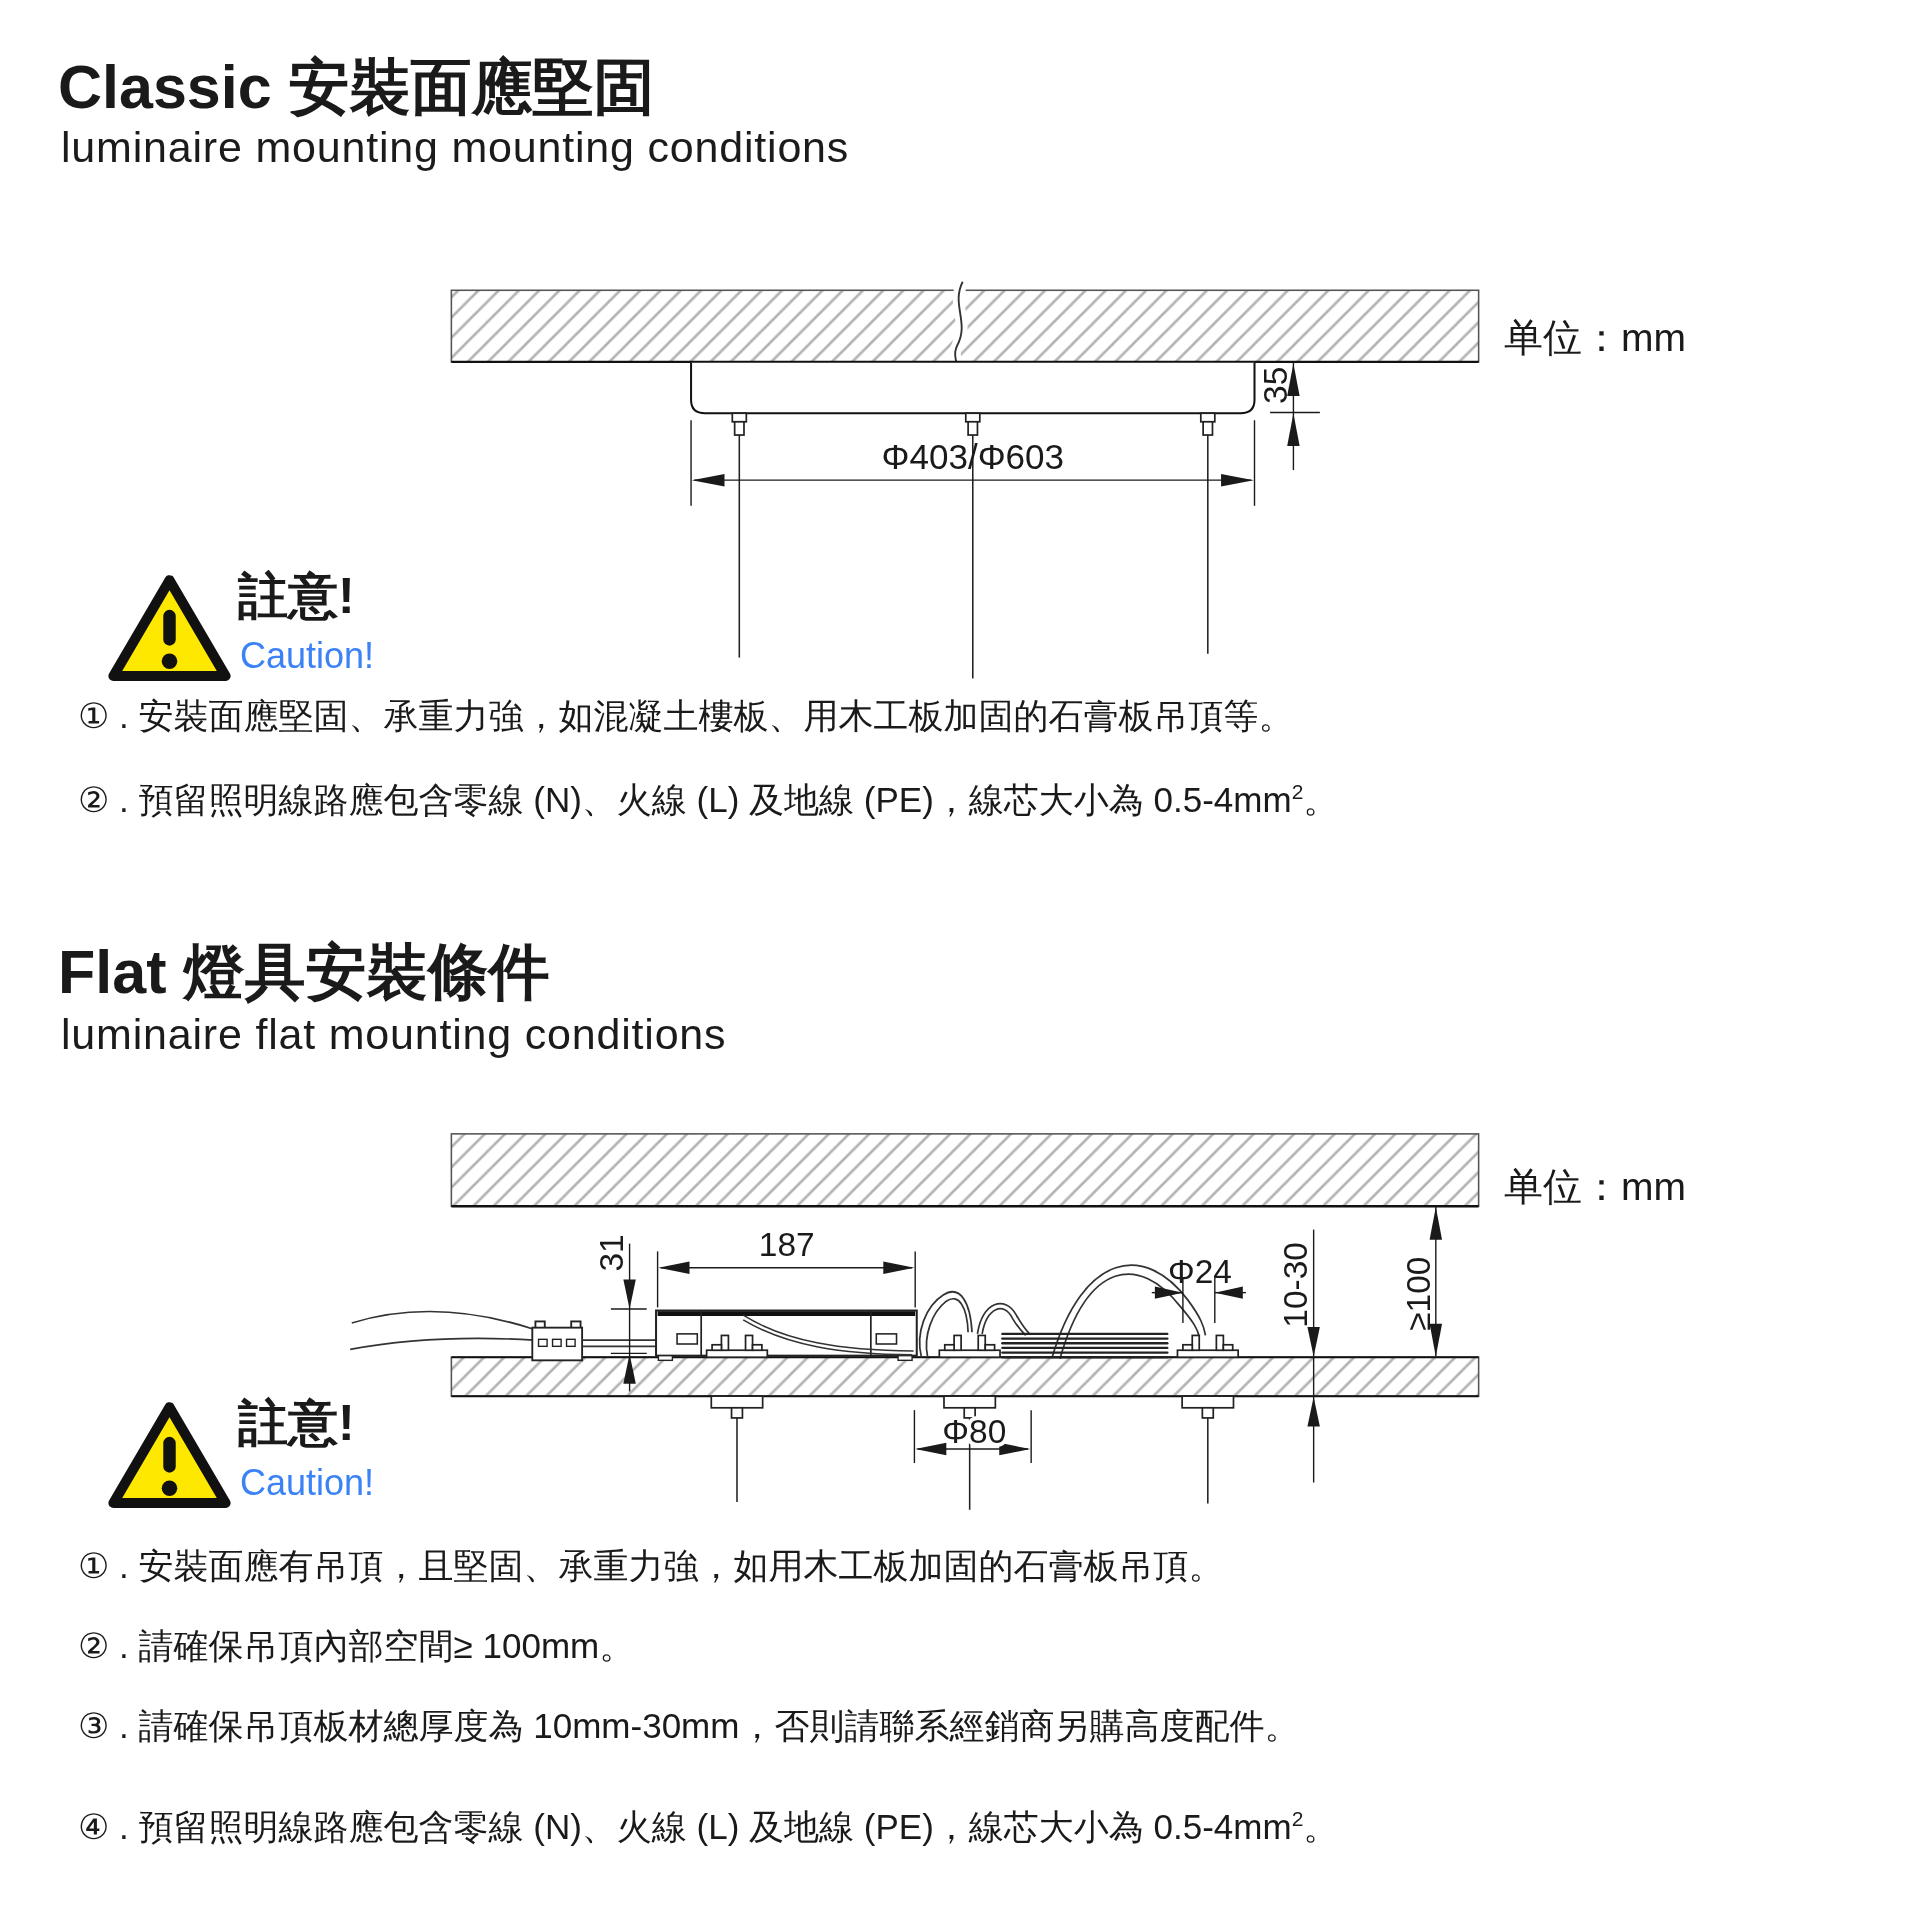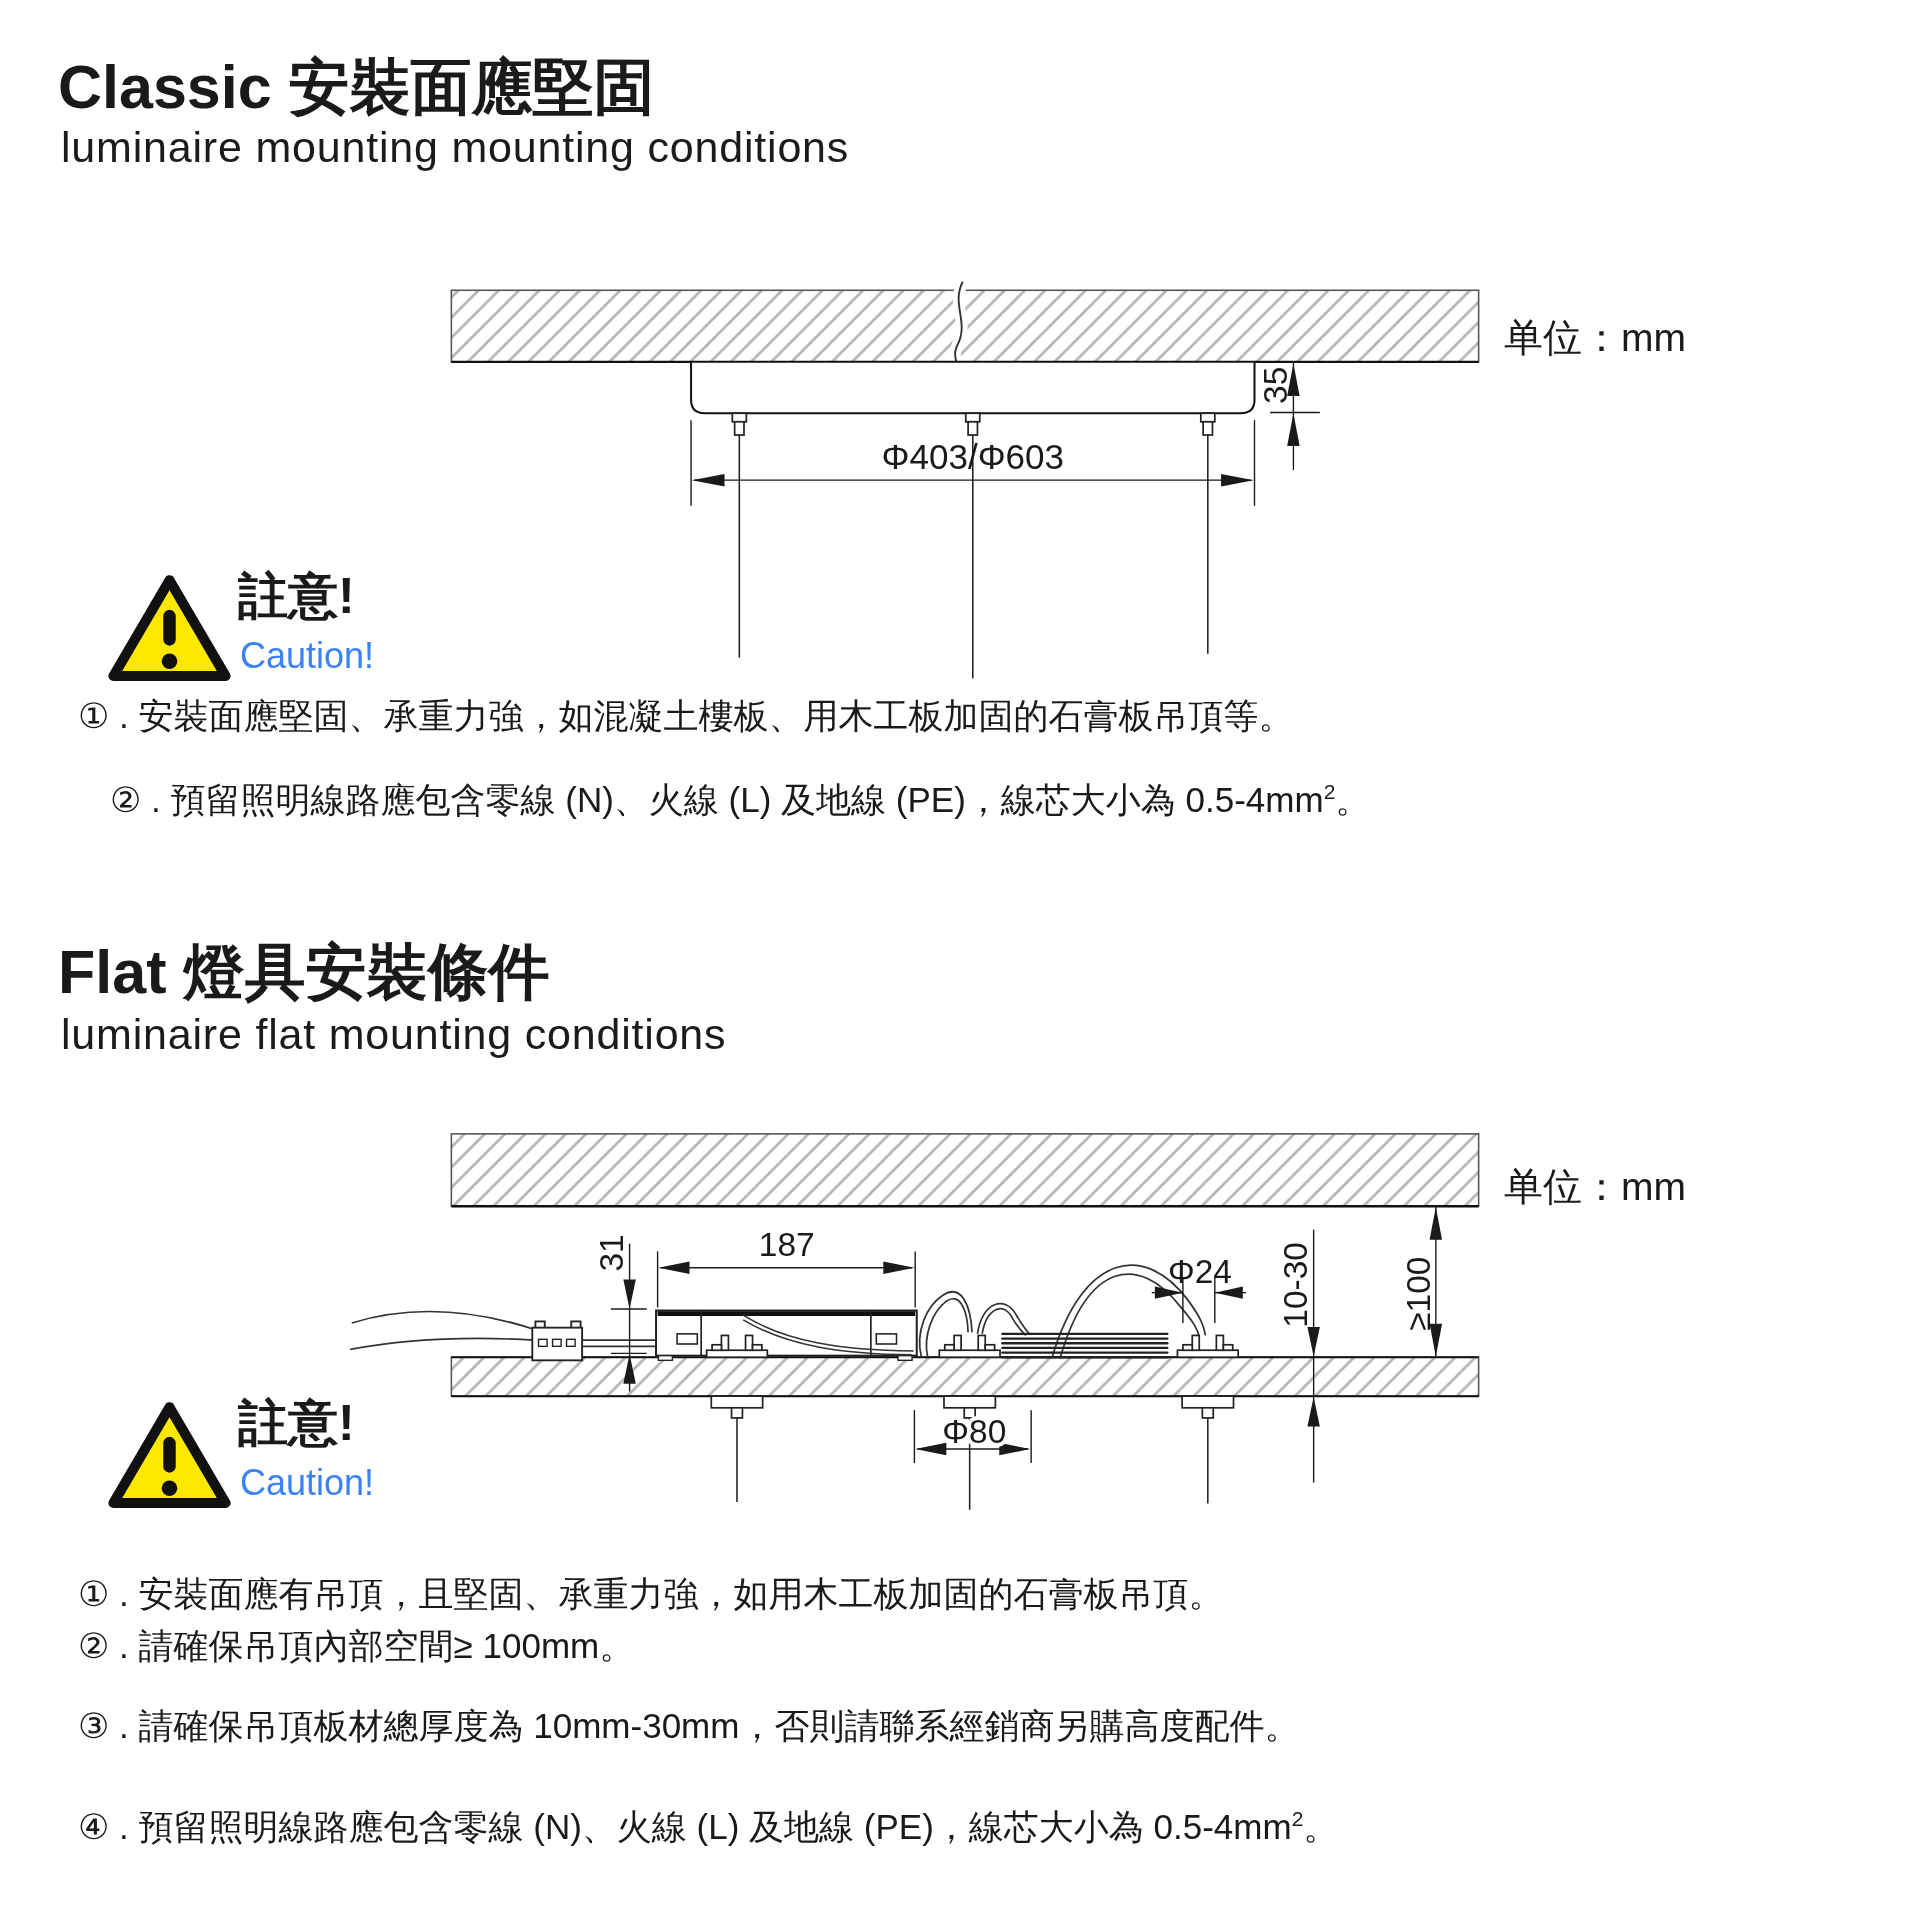--- a/index.html
+++ b/index.html
@@ -216,36 +216,36 @@
   <svg class="warn" style="left:107px;top:574px;" viewBox="0 0 160 140">
     <path d="M80,8 L152,131 H8 Z" fill="#FFE800" stroke="#111" stroke-width="13" stroke-linejoin="round"></path>
     <rect x="72" y="46" width="16" height="46" rx="8" fill="#111"></rect>
     <circle cx="80" cy="112" r="10" fill="#111"></circle>
   </svg>
   <div class="cz" style="left:238px;top:563px;">註意!</div>
   <div class="ce" style="left:240px;top:635px;">Caution!</div>
 
   <div class="note" style="top:693px;">
     <span>① . 安裝面應堅固、承重力強，如混凝土樓板、用木工板加固的石膏板吊頂等。</span></div>
-  <div class="note" style="top:777px;margin-left:32px;">
+  <div class="note" style="top:777px;">
     <span>② . 預留照明線路應包含零線 (N)、火線 (L) 及地線 (PE)，線芯大小為 0.5-4mm</span><sup>2</sup><span>。</span></div>
 
   <div class="h1" style="left:58px;top:932px;">Flat 燈具安裝條件</div>
   <div class="sub" style="left:61px;top:1010px;">luminaire flat mounting conditions</div>
   <div class="unit" style="left:1504px;top:1160px;">单位：mm</div>
 
   <svg class="warn" style="left:107px;top:1401px;" viewBox="0 0 160 140">
     <path d="M80,8 L152,131 H8 Z" fill="#FFE800" stroke="#111" stroke-width="13" stroke-linejoin="round"></path>
     <rect x="72" y="46" width="16" height="46" rx="8" fill="#111"></rect>
     <circle cx="80" cy="112" r="10" fill="#111"></circle>
   </svg>
   <div class="cz" style="left:238px;top:1390px;">註意!</div>
   <div class="ce" style="left:240px;top:1462px;">Caution!</div>
 
-  <div class="note" style="top:1543px;margin-top:28px;">
+  <div class="note" style="top:1543px;">
     <span>① . 安裝面應有吊頂，且堅固、承重力強，如用木工板加固的石膏板吊頂。</span></div>
   <div class="note" style="top:1623px;">
     <span>② . 請確保吊頂內部空間≥ 100mm。</span></div>
   <div class="note" style="top:1703px;">
     <span>③ . 請確保吊頂板材總厚度為 10mm-30mm，否則請聯系經銷商另購高度配件。</span></div>
   <div class="note" style="top:1783px;margin-top:21px;">
     <span>④ . 預留照明線路應包含零線 (N)、火線 (L) 及地線 (PE)，線芯大小為 0.5-4mm</span><sup>2</sup><span>。</span></div>
 
 </div>
 

